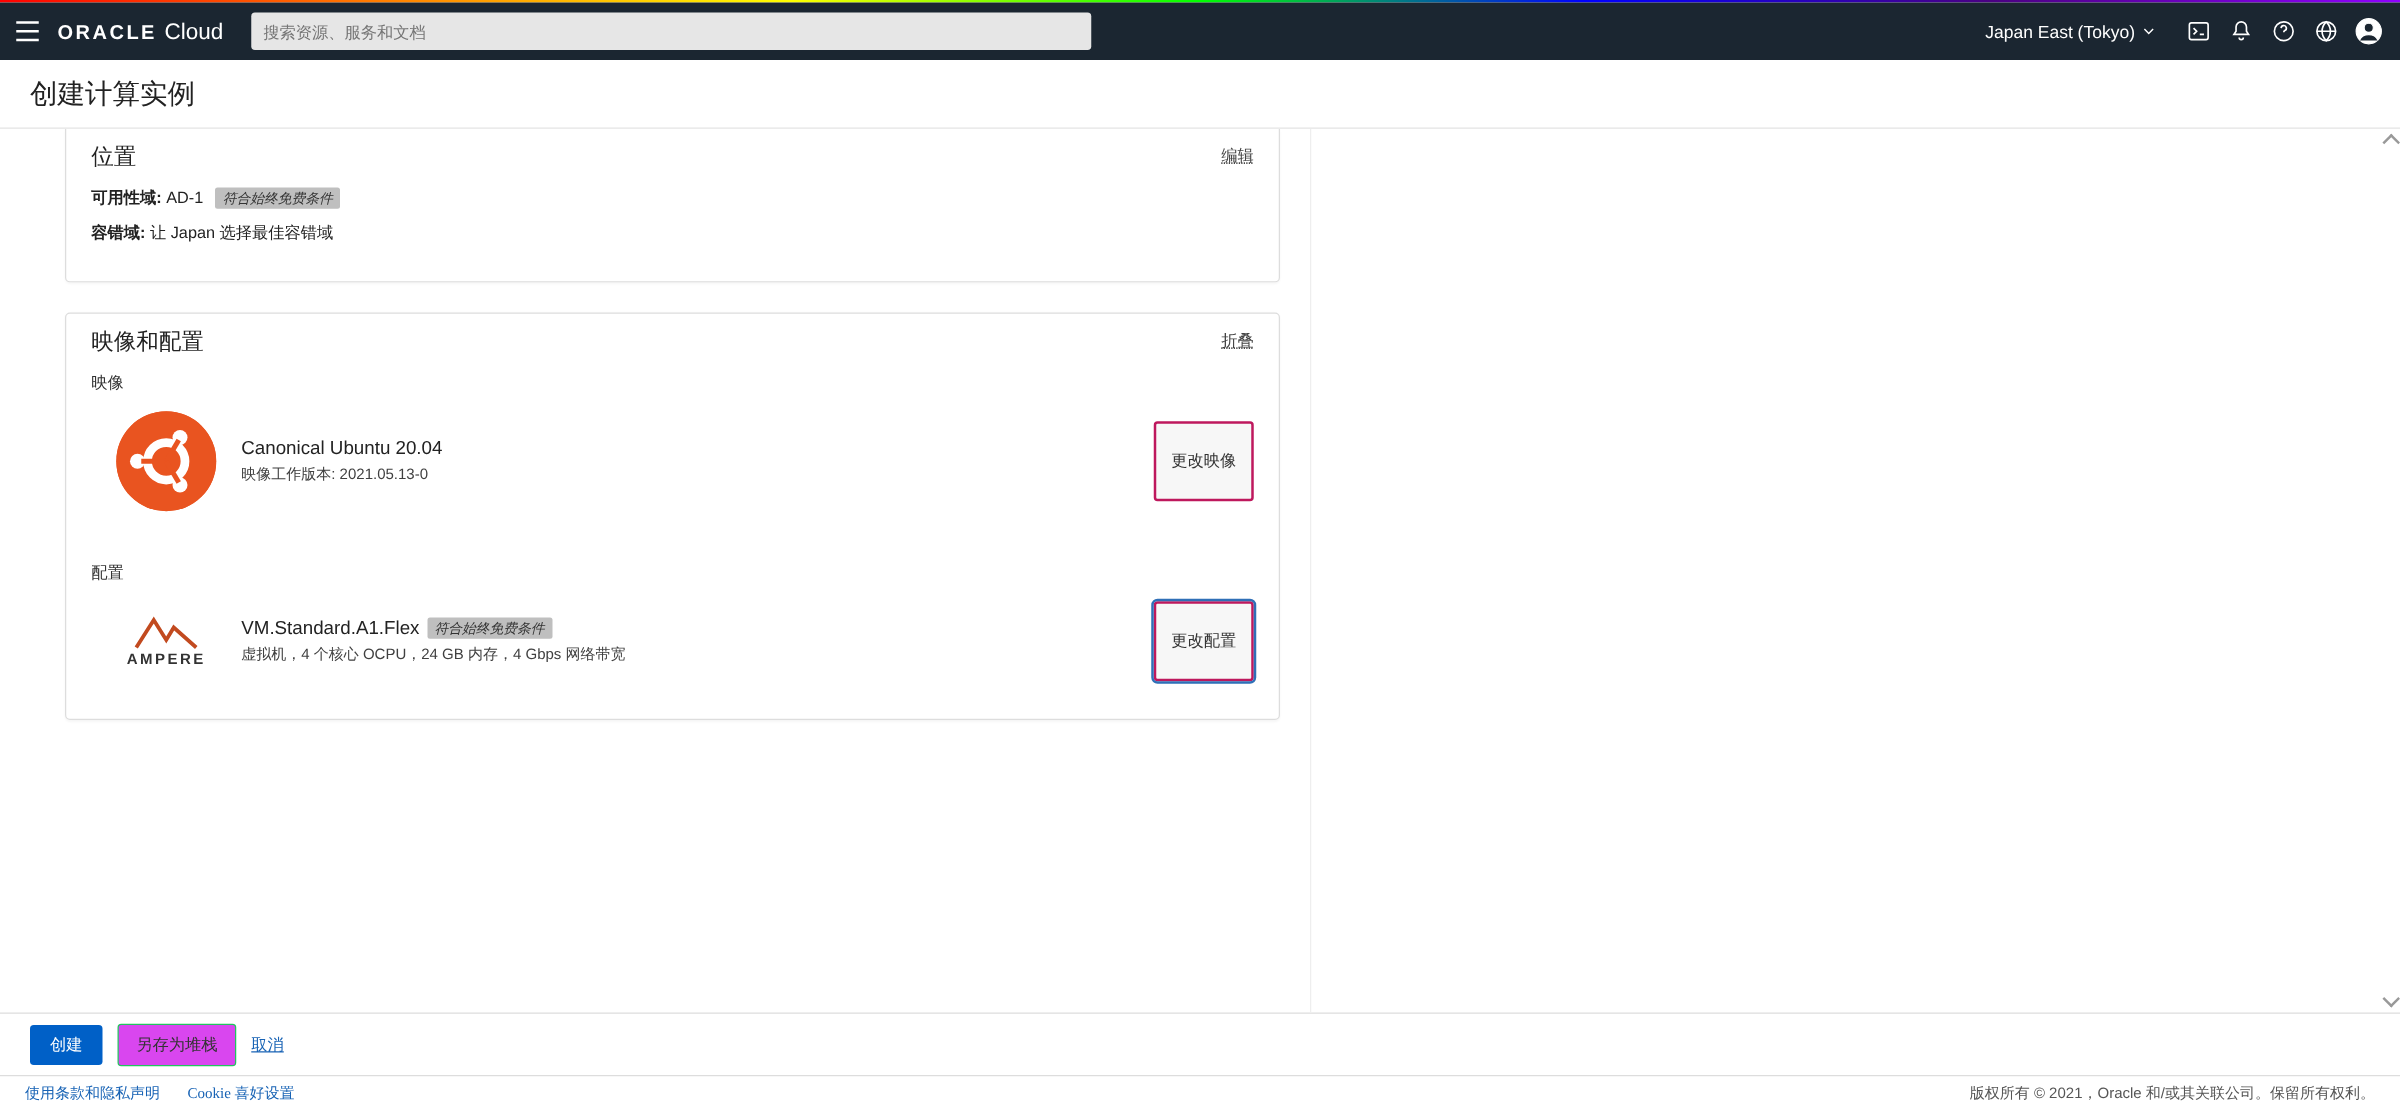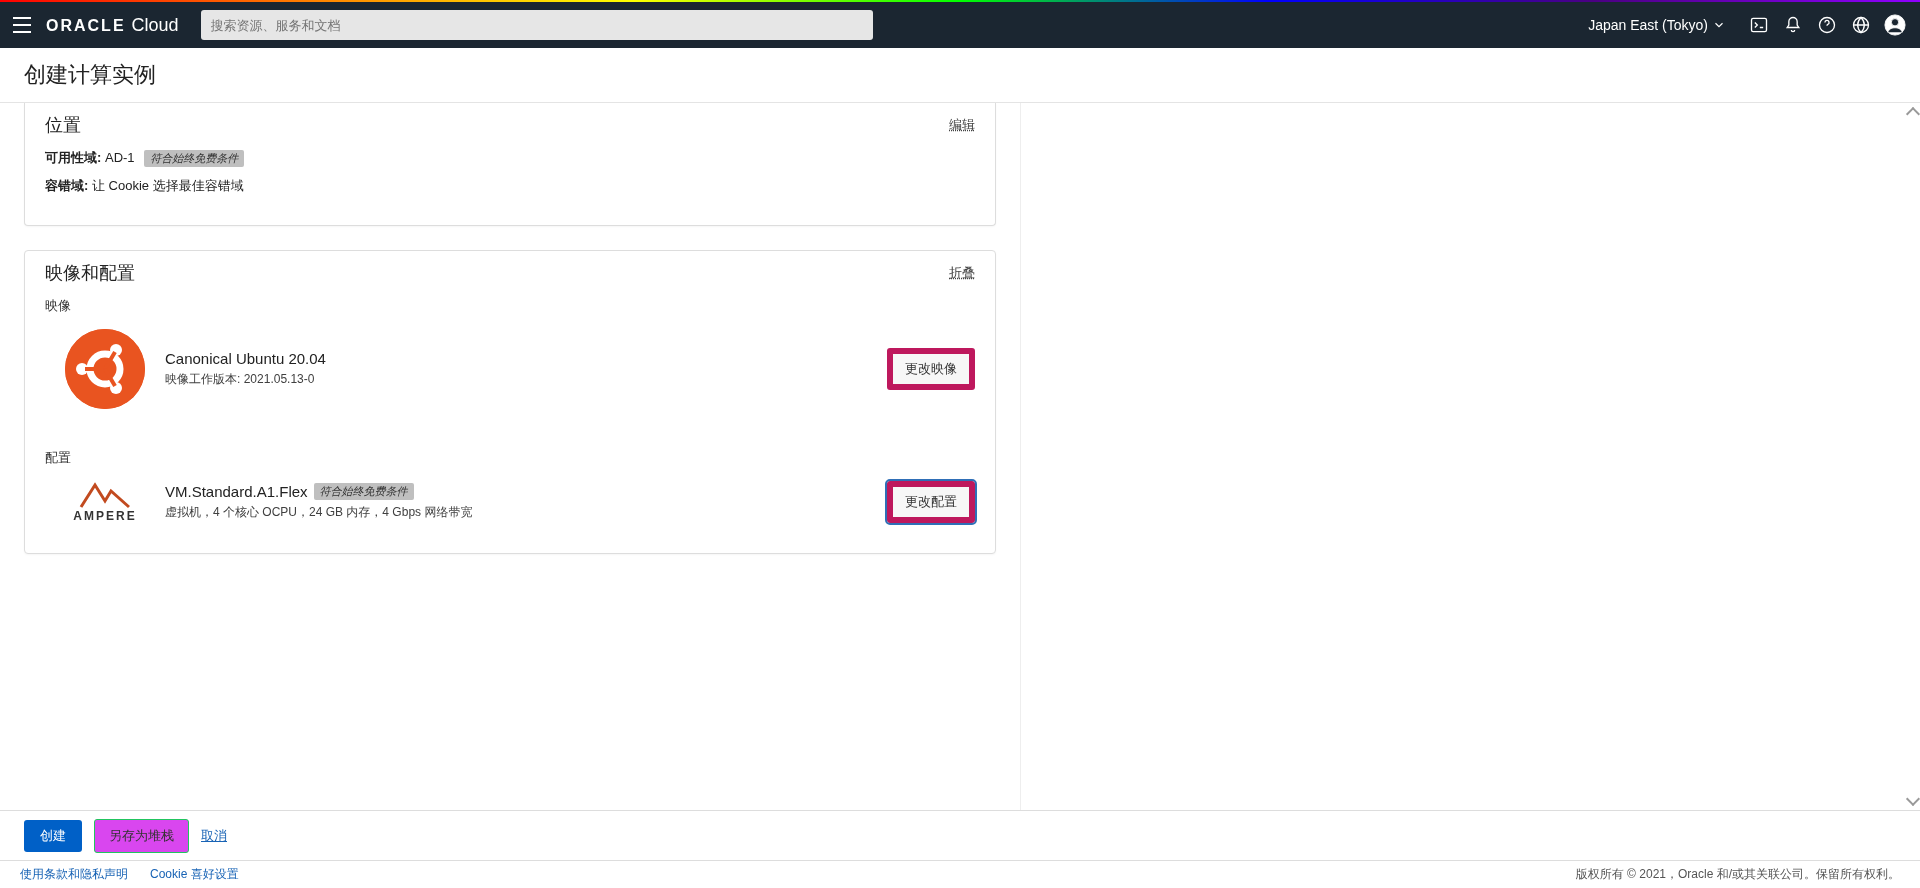--- a/index.html
+++ b/index.html
@@ -23,21 +23,21 @@
   .region svg { margin-left: 4px; }
   .hicon { width: 30px; height: 30px; display: flex; align-items: center; justify-content: center; cursor: pointer; border-radius: 4px; margin-left: 4px; }
   .hicon svg { stroke: #fff; fill: none; }
 
   
   .titlebar { height: 55px; display: flex; align-items: center; padding: 0 24px; border-bottom: 1px solid #e4e4e4; }
   .titlebar h1 { font-size: 22px; font-weight: 500; color: #222; }
 
   
   .main { flex: 1; display: flex; overflow: hidden; }
-  .content-col { width: 1020px; overflow-y: auto; padding: 0 0 16px 0; }
+  .content-col { width: 1020px; overflow-y: auto; padding: 0 0 16px 0; margin-left: 28px; }
   .side-col { flex: 1; border-left: 1px solid #eee; position: relative; }
   .side-col::after { content: ""; position: absolute; right: 2px; top: 6px; width: 8px; height: 8px; border-right: 2px solid #999; border-top: 2px solid #999; transform: rotate(-45deg); }
   .side-col::before { content: ""; position: absolute; right: 2px; bottom: 6px; width: 8px; height: 8px; border-right: 2px solid #999; border-bottom: 2px solid #999; transform: rotate(45deg); }
 
   .panel { border: 1px solid #ddd; border-radius: 4px; margin: 0 24px 24px 24px; padding: 10px 20px 20px 20px; background: #fff; box-shadow: 0 1px 2px rgba(0,0,0,0.04); }
   .panel-top { margin-top: 0; border-top: none; border-radius: 0 0 4px 4px; }
   .panel-head { display: flex; align-items: center; justify-content: space-between; margin-bottom: 12px; }
   .panel-head h2 { font-size: 18px; font-weight: 500; color: #222; }
   .panel-link { font-size: 13px; color: #444; text-decoration: underline dotted; cursor: pointer; }
 
@@ -51,41 +51,41 @@
   .desc { font-size: 13px; color: #222; line-height: 1.6; margin-bottom: 20px; }
   .desc a { color: #1863b5; text-decoration: underline; }
 
   .sub-label { font-size: 13px; color: #333; margin-bottom: 14px; }
 
   .item-row { display: flex; align-items: center; margin-bottom: 40px; }
   .item-logo { width: 120px; display: flex; justify-content: center; align-items: center; }
   .item-body { flex: 1; }
   .item-title { font-size: 15px; color: #222; margin-bottom: 4px; display: flex; align-items: center; }
   .item-sub { font-size: 12px; color: #404040; }
-  .btn-sm { border: 6px solid #be185d; background: #f7f7f7; color: #333; font-size: 13px; padding: 6px 12px; border-radius: 3px; cursor: pointer; }
+  .btn-sm { border: 2px solid #be185d; background: #f7f7f7; color: #333; font-size: 13px; padding: 21px 12px; border-radius: 3px; cursor: pointer; }
   .btn-sm.focused { outline: 2px solid #2f6fb7; outline-offset: 0; }
 
   
   .ubuntu-logo { width: 80px; height: 80px; border-radius: 50%; background: #e95420; position: relative; }
   .ubuntu-logo svg { width: 80px; height: 80px; }
 
   
   .ampere-logo { text-align: center; }
   .ampere-logo svg { width: 56px; height: 28px; display: block; margin: 0 auto; }
   .ampere-logo .amp-text { font-size: 12px; letter-spacing: 2px; color: #333; font-weight: 600; }
 
   
   .actionbar { height: 50px; border-top: 1px solid #ddd; display: flex; align-items: center; padding: 0 24px; gap: 12px; background: #fff; }
   .btn-primary { background: #0060c7; color: #fff; border: none; padding: 7px 16px; font-size: 13px; border-radius: 3px; cursor: pointer; }
   .btn-secondary { background: #d946ef; color: #333; border: 1px solid #22c55e; padding: 7px 14px; font-size: 13px; border-radius: 3px; cursor: pointer; }
   .link-cancel { color: #1863b5; font-size: 13px; text-decoration: underline; cursor: pointer; }
 
   
   .footer { height: 28px; border-top: 1px solid #ddd; display: flex; align-items: center; padding: 0 20px; font-size: 12px; color: #555; }
-  .footer a { color: #1863b5; text-decoration: none; margin-right: 22px; }
+  .footer a { color: #1863b5; text-decoration: none; margin-right: 22px; font-family: Liberation Serif, serif; }
   .footer .copy { margin-left: auto; color: #555; }
 </style>
 </head>
 <body>
 
 <div class="accent"></div>
 
 <div class="header">
   <div class="hamburger">
     <span></span>
@@ -152,21 +152,21 @@
       </div>
       <div class="kv-row">
         <div class="kv-left">
           <div class="kv">
             <b>可用性域:</b>
             <span>AD-1</span>
             <span class="badge">符合始终免费条件</span>
           </div>
           <div class="kv">
             <b>容错域:</b>
-            <span>让 Cookie 选择最佳容错域</span>
+            <span>让 Japan 选择最佳容错域</span>
           </div>
         </div>
       </div>
     </div>
 
     <div class="panel">
       <div class="panel-head">
         <h2>映像和配置</h2>
         <span class="panel-link">折叠</span>
       </div>

